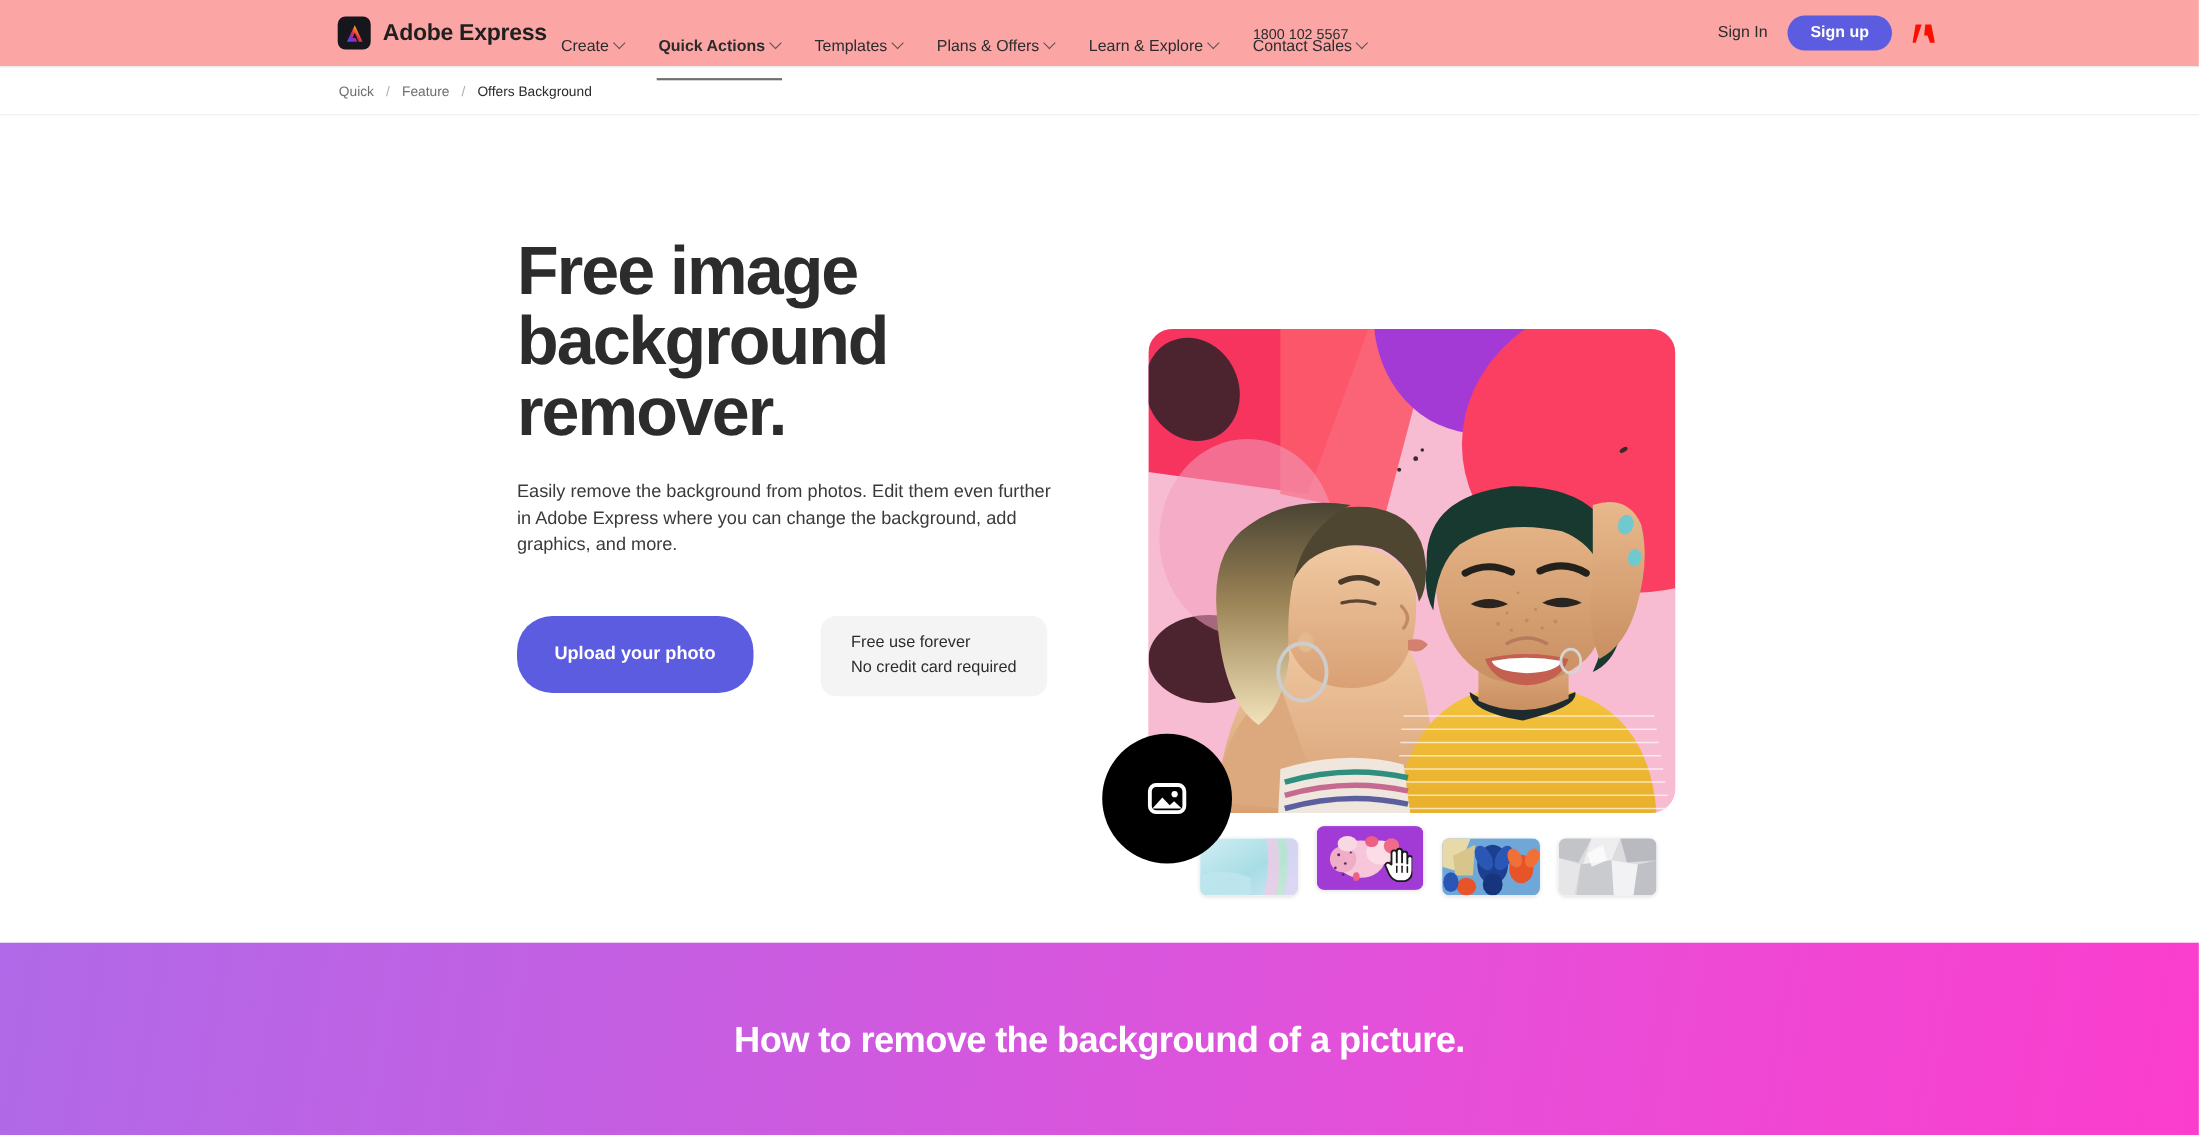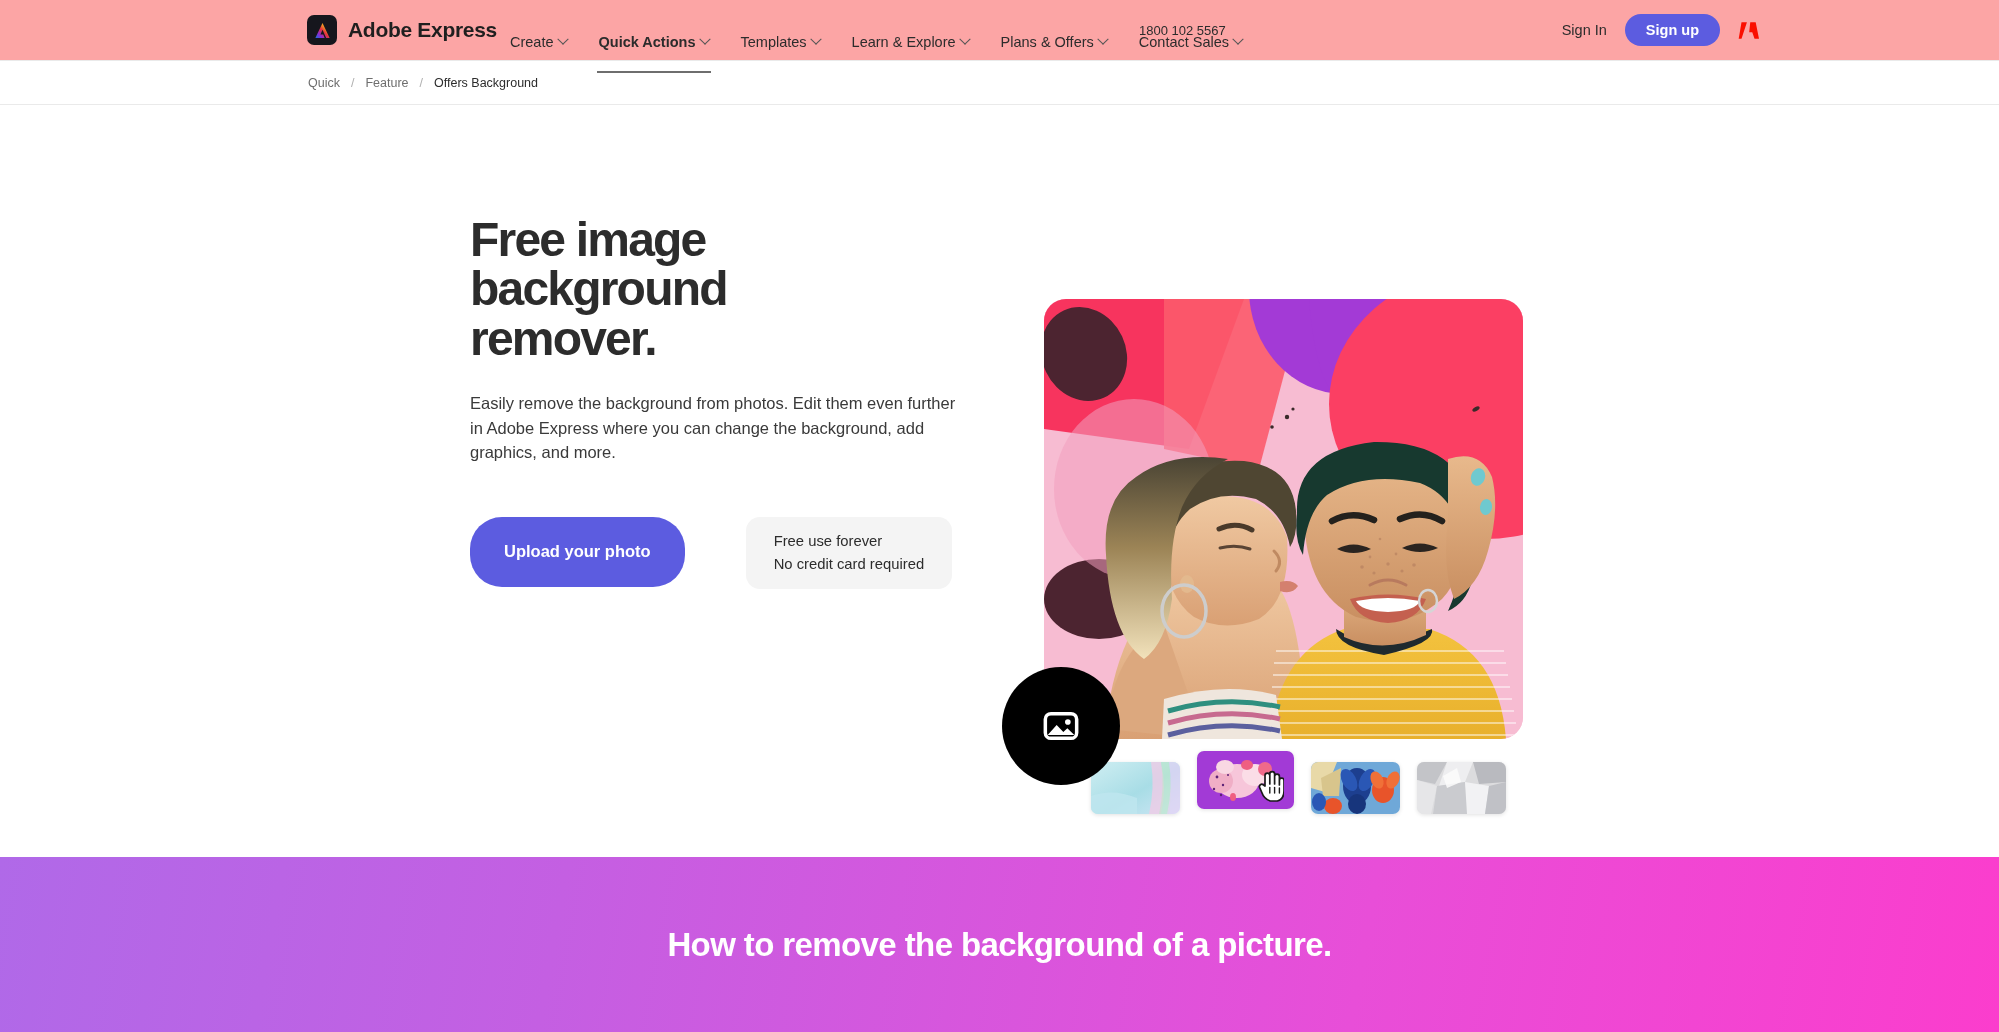--- a/index.html
+++ b/index.html
@@ -145,21 +145,21 @@
     background: #ffffff;
   }
 
   .hero-copy {
     position: absolute;
     left: 470px;
     top: 110px;
     width: 500px;
   }
   .hero-title {
-    font-size: 48px;
+    font-size: 62px;
     line-height: 1.03;
     font-weight: 800;
     letter-spacing: -1.8px;
     color: #2c2c2c;
   }
   .hero-sub {
     margin-top: 28px;
     font-size: 16.5px;
     line-height: 1.48;
     color: #3a3a3a;
@@ -309,25 +309,25 @@
     </div>
     <div class="nav-item active">
       <span>Quick Actions</span>
       <i class="caret"></i>
     </div>
     <div class="nav-item">
       <span>Templates</span>
       <i class="caret"></i>
     </div>
     <div class="nav-item">
+      <span>Plans &amp; Offers</span>
+      <i class="caret"></i>
+    </div>
+    <div class="nav-item">
       <span>Learn &amp; Explore</span>
-      <i class="caret"></i>
-    </div>
-    <div class="nav-item">
-      <span>Plans &amp; Offers</span>
       <i class="caret"></i>
     </div>
     <div class="nav-item">
       <span>Contact Sales</span>
       <i class="caret"></i>
     </div>
   </nav>
 
   <div class="nav-phone">1800 102 5567</div>
 

